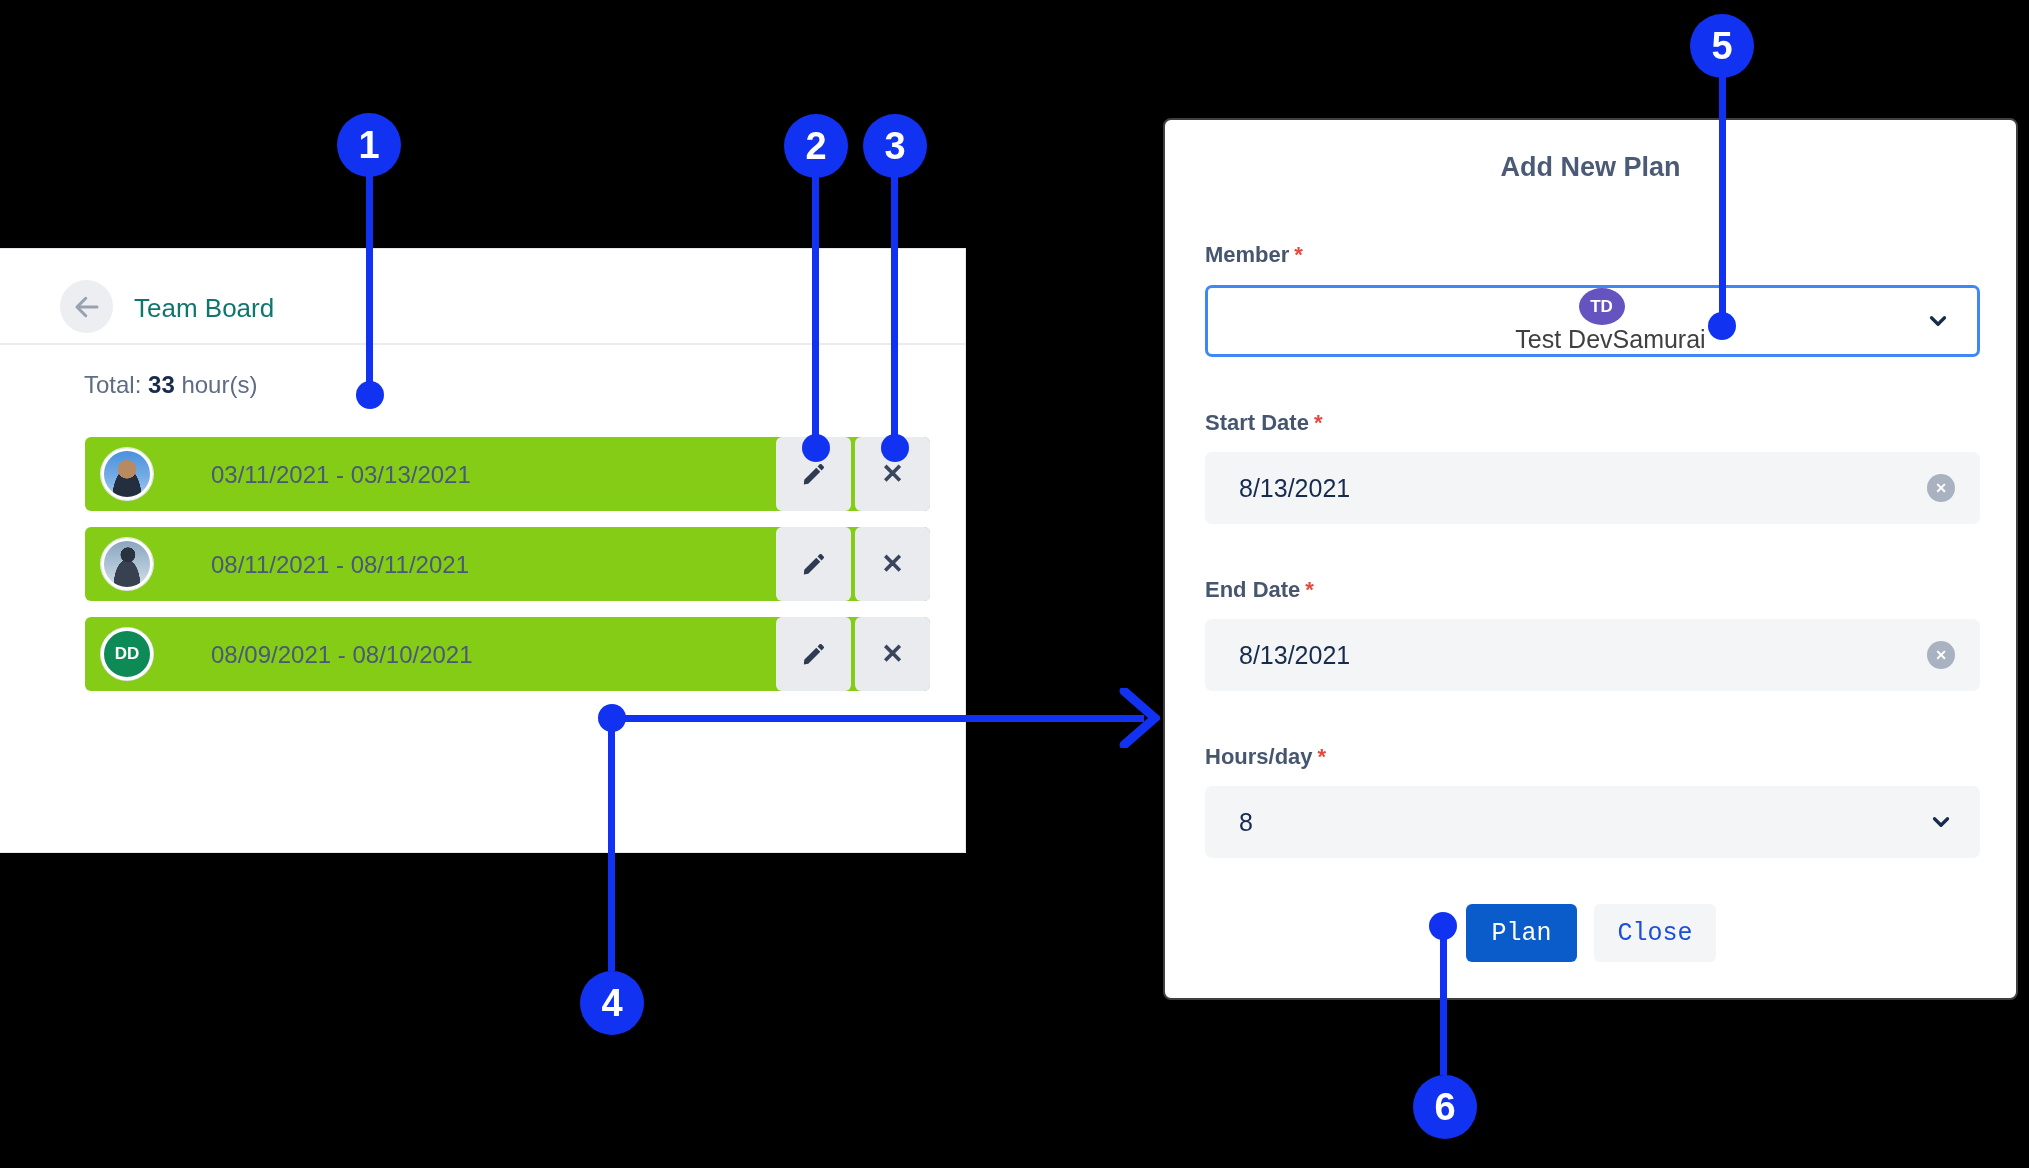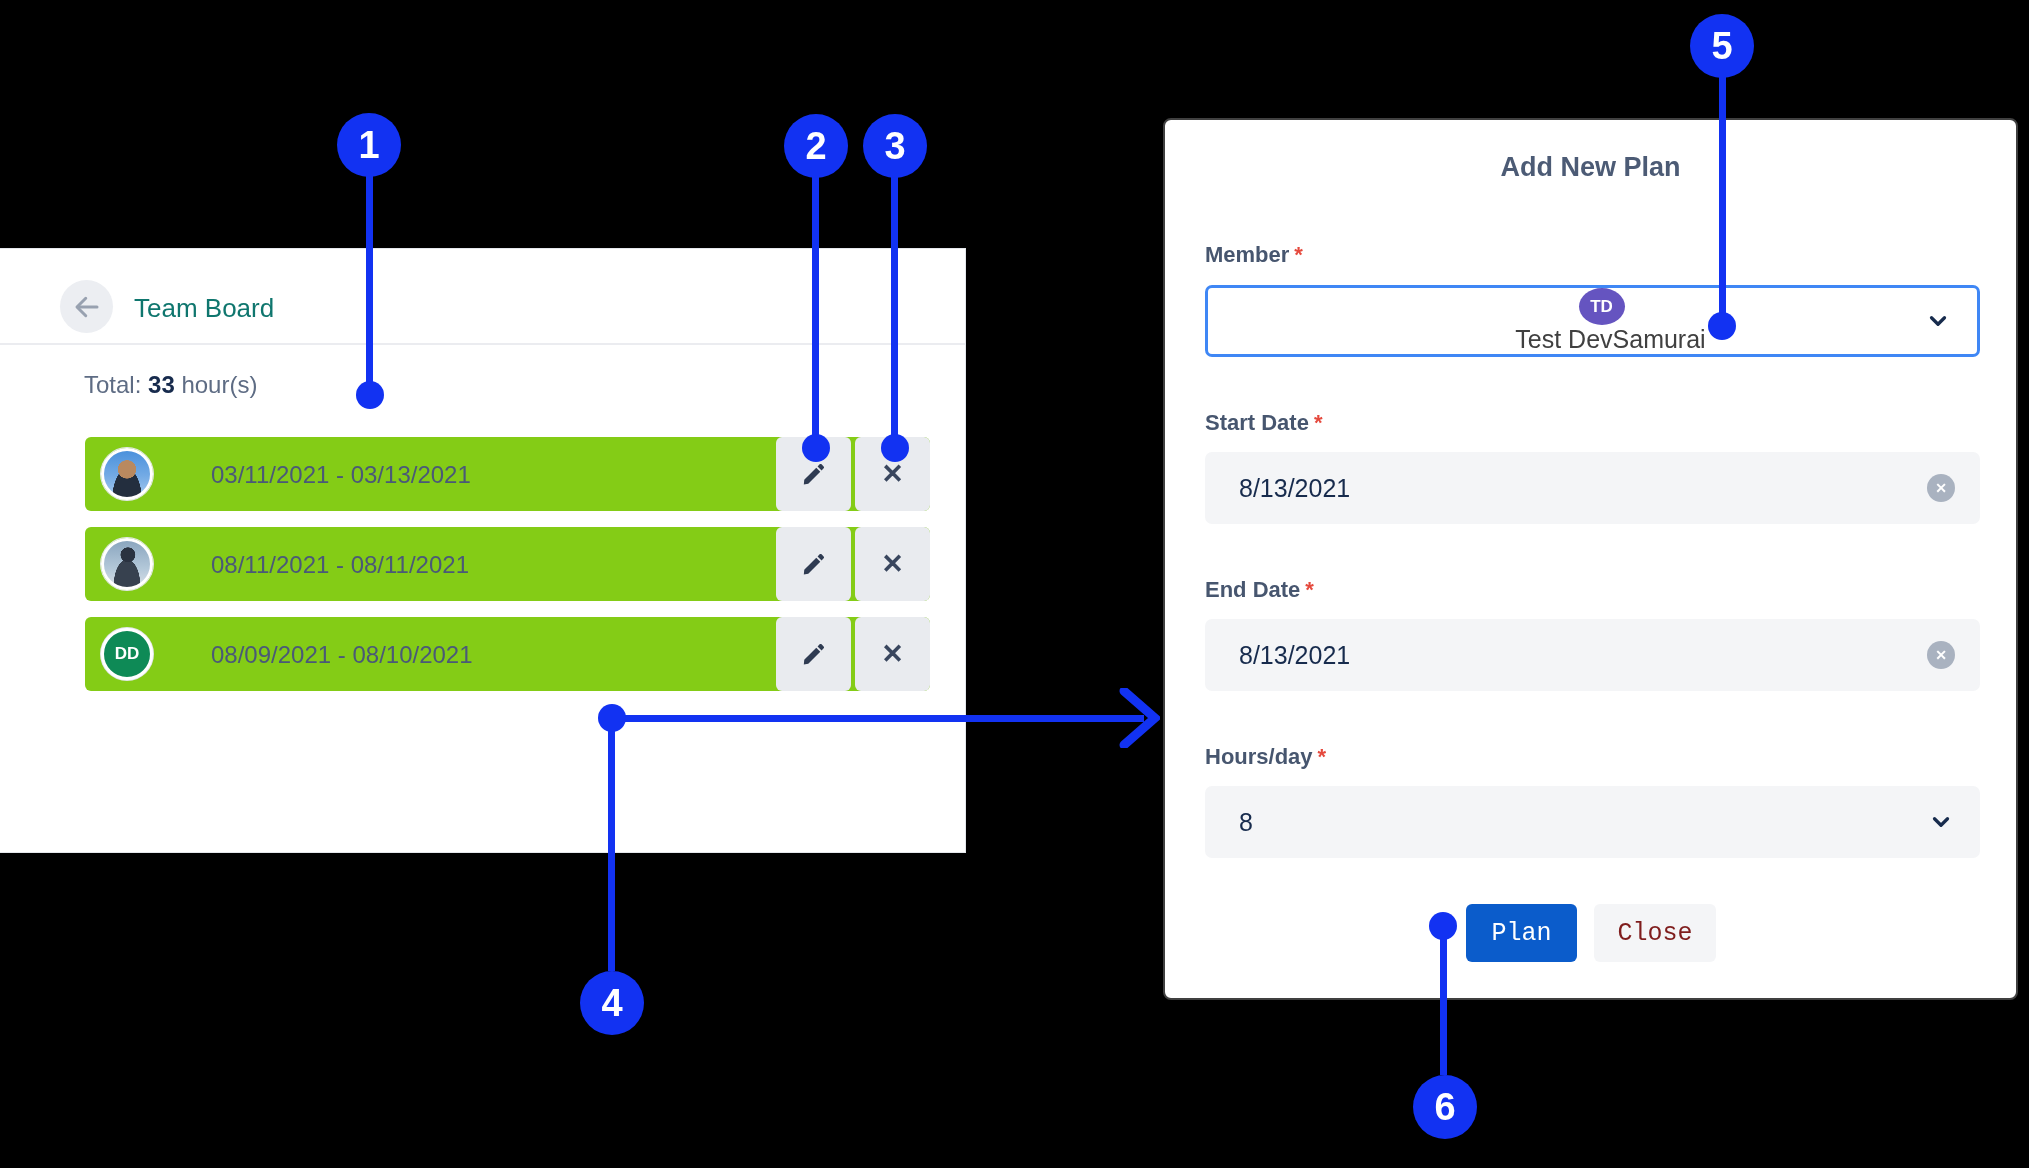--- a/index.html
+++ b/index.html
@@ -58,21 +58,21 @@
   .member-name { margin-left:18px; font-size:25px; color:#404040; }
   .field-value { font-size:25px; color:#172b4d; }
   .chevron { position:absolute; right:26px; top:50%; transform:translateY(-50%); }
   .clear-btn { position:absolute; right:25px; top:50%; transform:translateY(-50%);
     width:28px; height:28px; border-radius:50%; background:#a9b2c0; color:#fff;
     font-size:14px; font-weight:700; display:flex; align-items:center; justify-content:center; cursor:pointer; }
   .dlg-buttons { position:absolute; left:0; top:784px; width:100%; height:58px;font-family:Liberation Mono, monospace; }
   .btn-plan { position:absolute; left:301px; width:111px; height:58px; background:#0b5ccb;
     border:none; border-radius:6px; color:#fff; font-family:inherit; font-size:25px; cursor:pointer; }
   .btn-close { position:absolute; left:429px; width:122px; height:58px; background:#f4f5f7;
-    border:none; border-radius:6px; color:#7f1d1d; font-family:inherit; font-size:25px; cursor:pointer; }
+    border:none; border-radius:6px; color:#1d4ed8; font-family:inherit; font-size:25px; cursor:pointer; }
 
   
   .marker { position:absolute; width:64px; height:64px; border-radius:50%; background:#1232f2;
     color:#fff; font-size:38px; font-weight:700; display:flex; align-items:center; justify-content:center; }
   .aline { position:absolute; background:#1232f2; }
   .adot { position:absolute; width:28px; height:28px; border-radius:50%; background:#1232f2; }
   .ahead { position:absolute; }
 </style>
 </head>
 <body>

